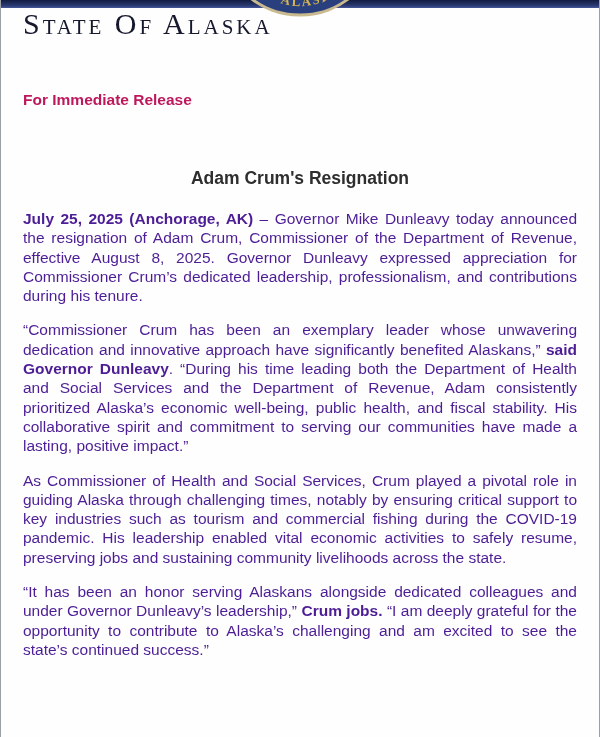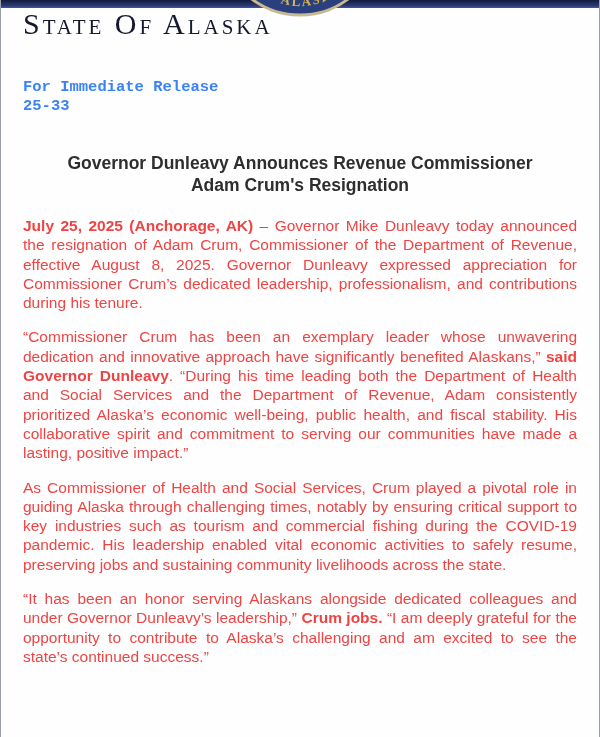--- a/index.html
+++ b/index.html
@@ -68,40 +68,39 @@
   
   .content {
     position: absolute;
     top: 46px;
     left: 0;
     width: 100%;
     box-sizing: border-box;
     padding: 0 22px;
   }
   .release-info {
-    margin-top: 32px;
+    margin-top: 44px;
     font-size: 15.5px;
     font-weight: bold;
-    color: #3b82f6;
+    color: #be185d;
     line-height: 19px;
-    font-family: Liberation Mono, monospace;
   }
   .headline {
     margin: 36px 0 20px 0;
     text-align: center;
     font-size: 17.5px;
     font-weight: bold;
     color: #2e2e2e;
     line-height: 22px;
   }
   .body-paragraph {
     margin: 4px 0 15px 0;
     font-size: 15.5px;
     line-height: 19.3px;
-    color: #ef4444;
+    color: #4c1d95;
     text-align: justify;
   }
   .body-paragraph .bold {
     font-weight: bold;
   }
 </style>
 </head>
 <body>
 
 <div class="page">
@@ -119,24 +118,23 @@
     </svg>
   </div>
 
   <div class="header-row">
     <div class="masthead">State Of Alaska</div>
   </div>
 
   <div class="content">
     <div class="release-info">
       <div>For Immediate Release</div>
-      <div>25-33</div>
     </div>
 
-    <h1 class="headline"><span>Governor Dunleavy Announces Revenue Commissioner</span><br><span>Adam Crum's Resignation</span></h1>
+    <h1 class="headline"><br><span>Adam Crum's Resignation</span></h1>
 
     <div id="body-paragraphs">
         <p class="body-paragraph"><span class="bold">July 25, 2025 (Anchorage, AK)</span><span> – Governor Mike Dunleavy today announced the resignation of Adam Crum, Commissioner of the Department of Revenue, effective August 8, 2025. Governor Dunleavy expressed appreciation for Commissioner Crum’s dedicated leadership, professionalism, and contributions during his tenure.</span></p>
         <p class="body-paragraph"><span>“Commissioner Crum has been an exemplary leader whose unwavering dedication and innovative approach have significantly benefited Alaskans,” </span><span class="bold">said Governor Dunleavy</span><span>. “During his time leading both the Department of Health and Social Services and the Department of Revenue, Adam consistently prioritized Alaska’s economic well-being, public health, and fiscal stability. His collaborative spirit and commitment to serving our communities have made a lasting, positive impact.”</span></p>
         <p class="body-paragraph"><span>As Commissioner of Health and Social Services, Crum played a pivotal role in guiding Alaska through challenging times, notably by ensuring critical support to key industries such as tourism and commercial fishing during the COVID-19 pandemic. His leadership enabled vital economic activities to safely resume, preserving jobs and sustaining community livelihoods across the state.</span></p>
         <p class="body-paragraph"><span>“It has been an honor serving Alaskans alongside dedicated colleagues and under Governor Dunleavy’s leadership,” </span><span class="bold">Crum jobs.</span><span> “I am deeply grateful for the opportunity to contribute to Alaska’s challenging and am excited to see the state’s continued success.”</span></p>
       </div>
   </div>
 
 </div>

